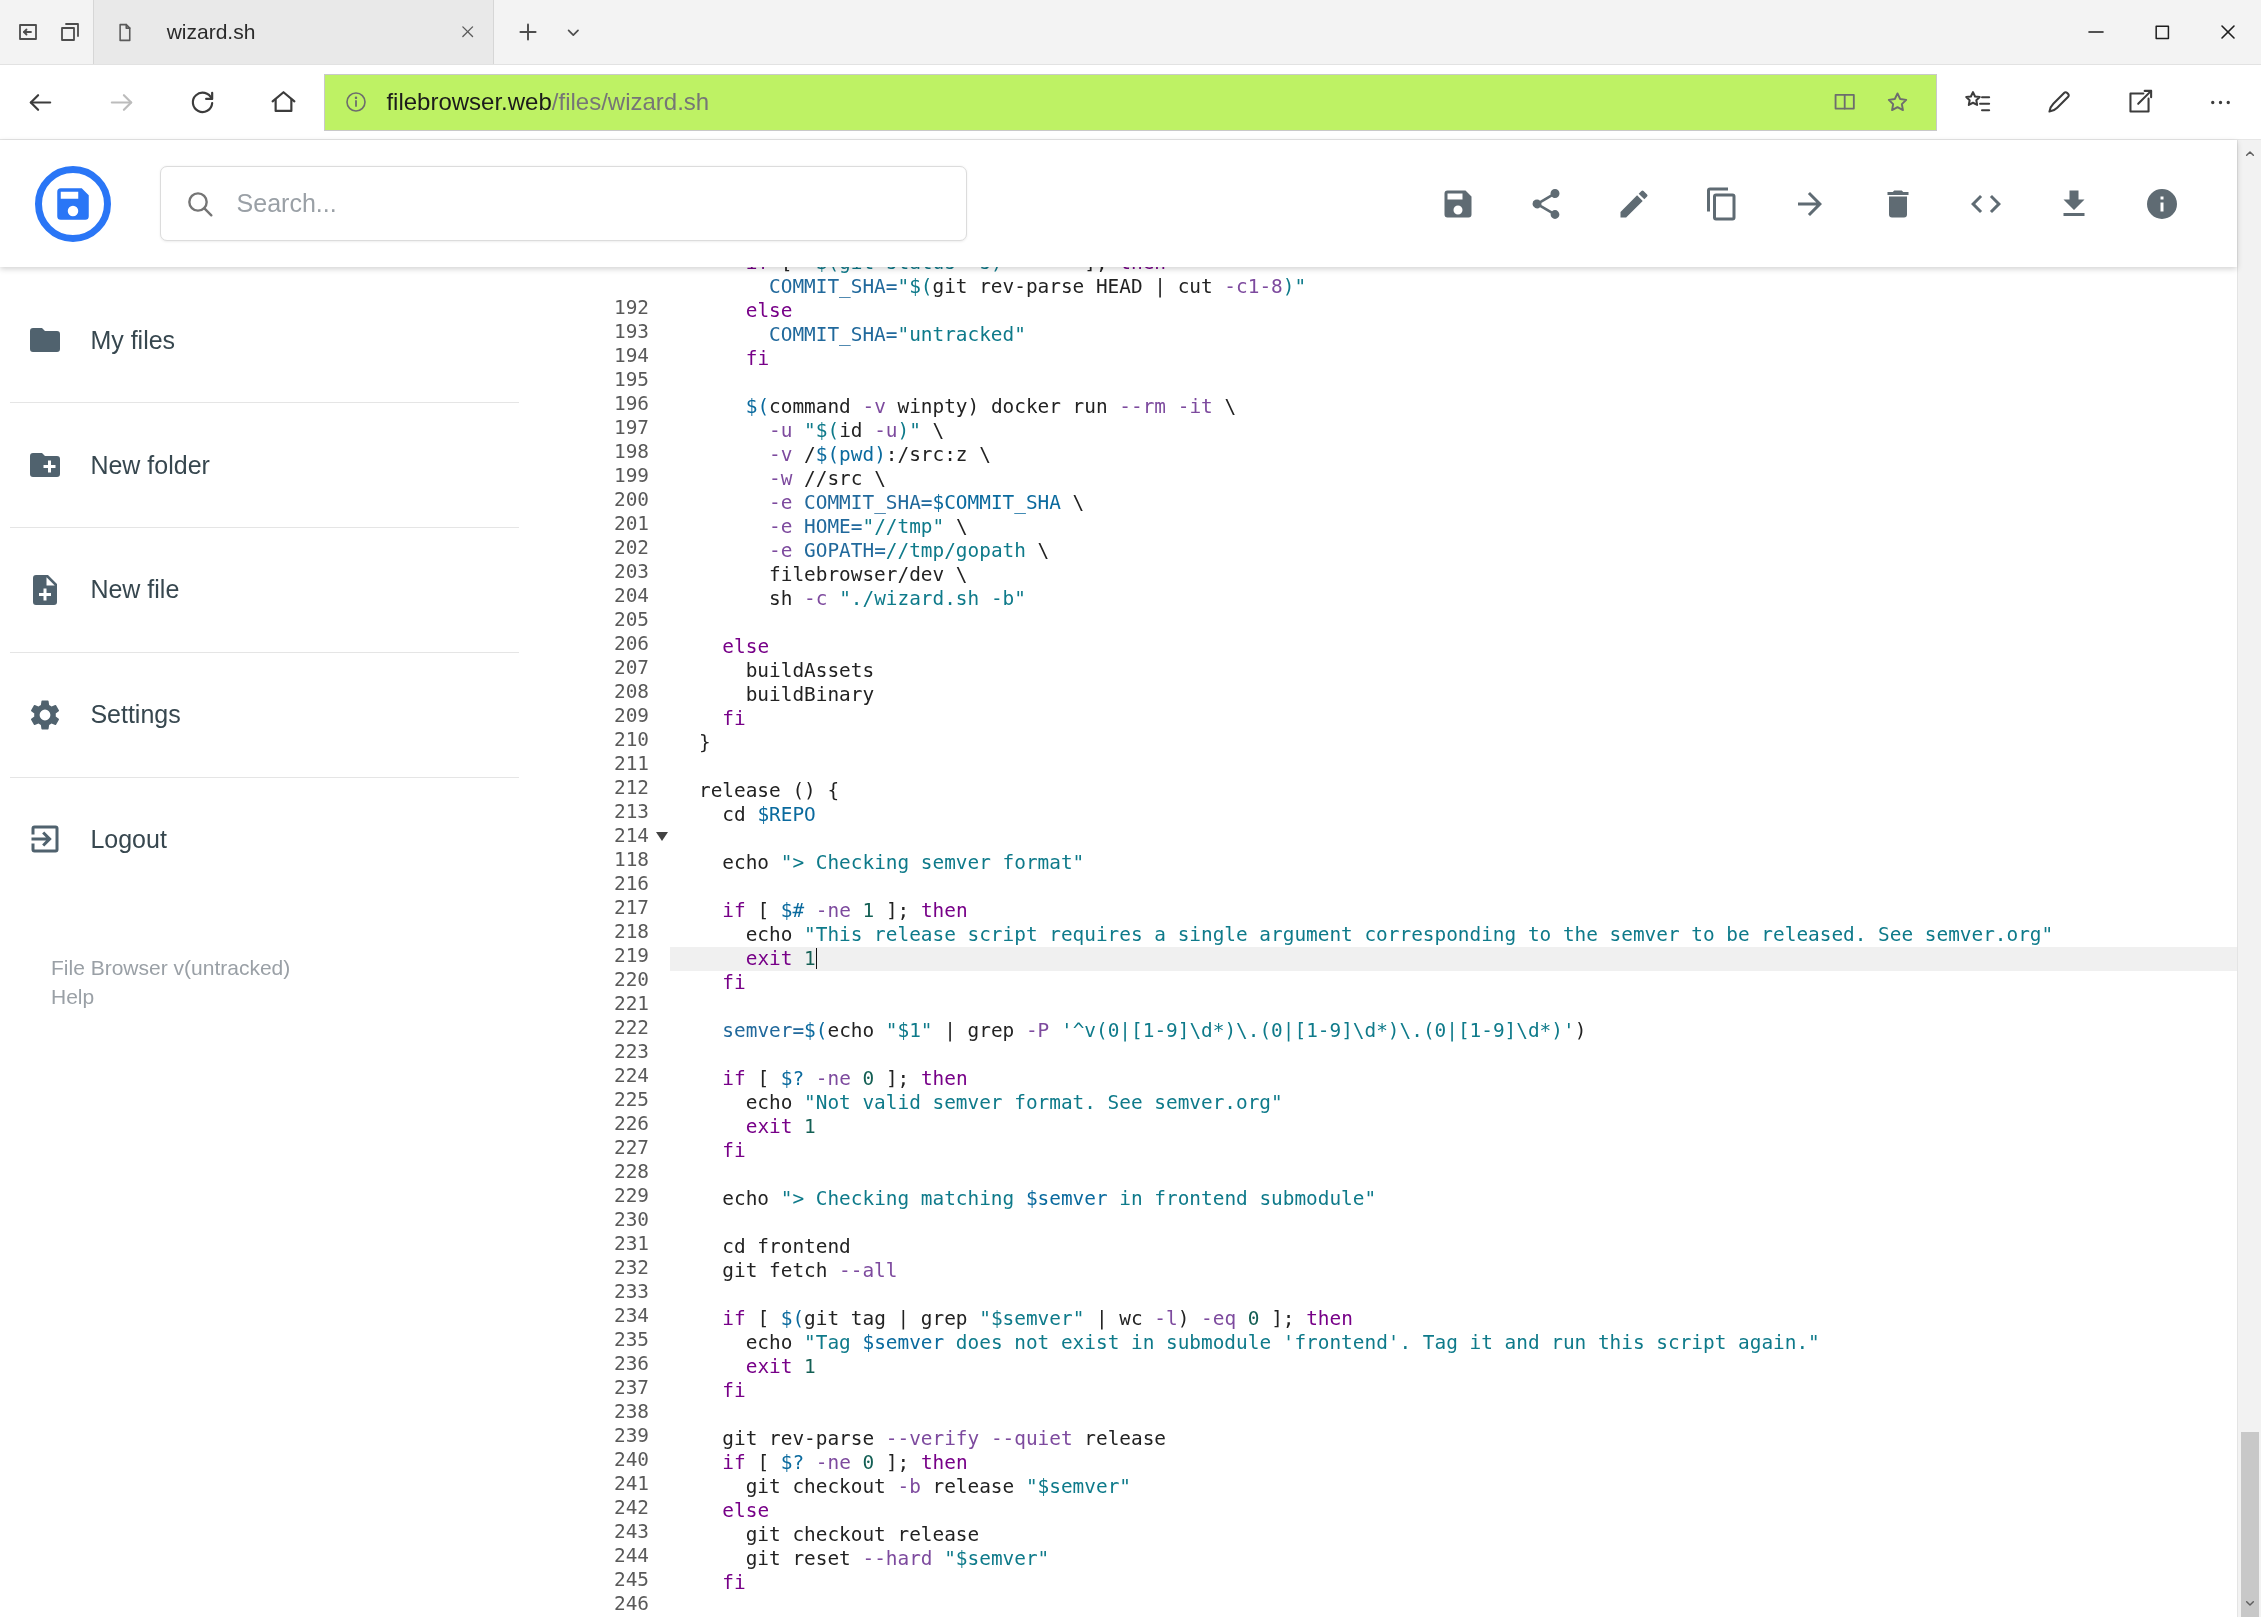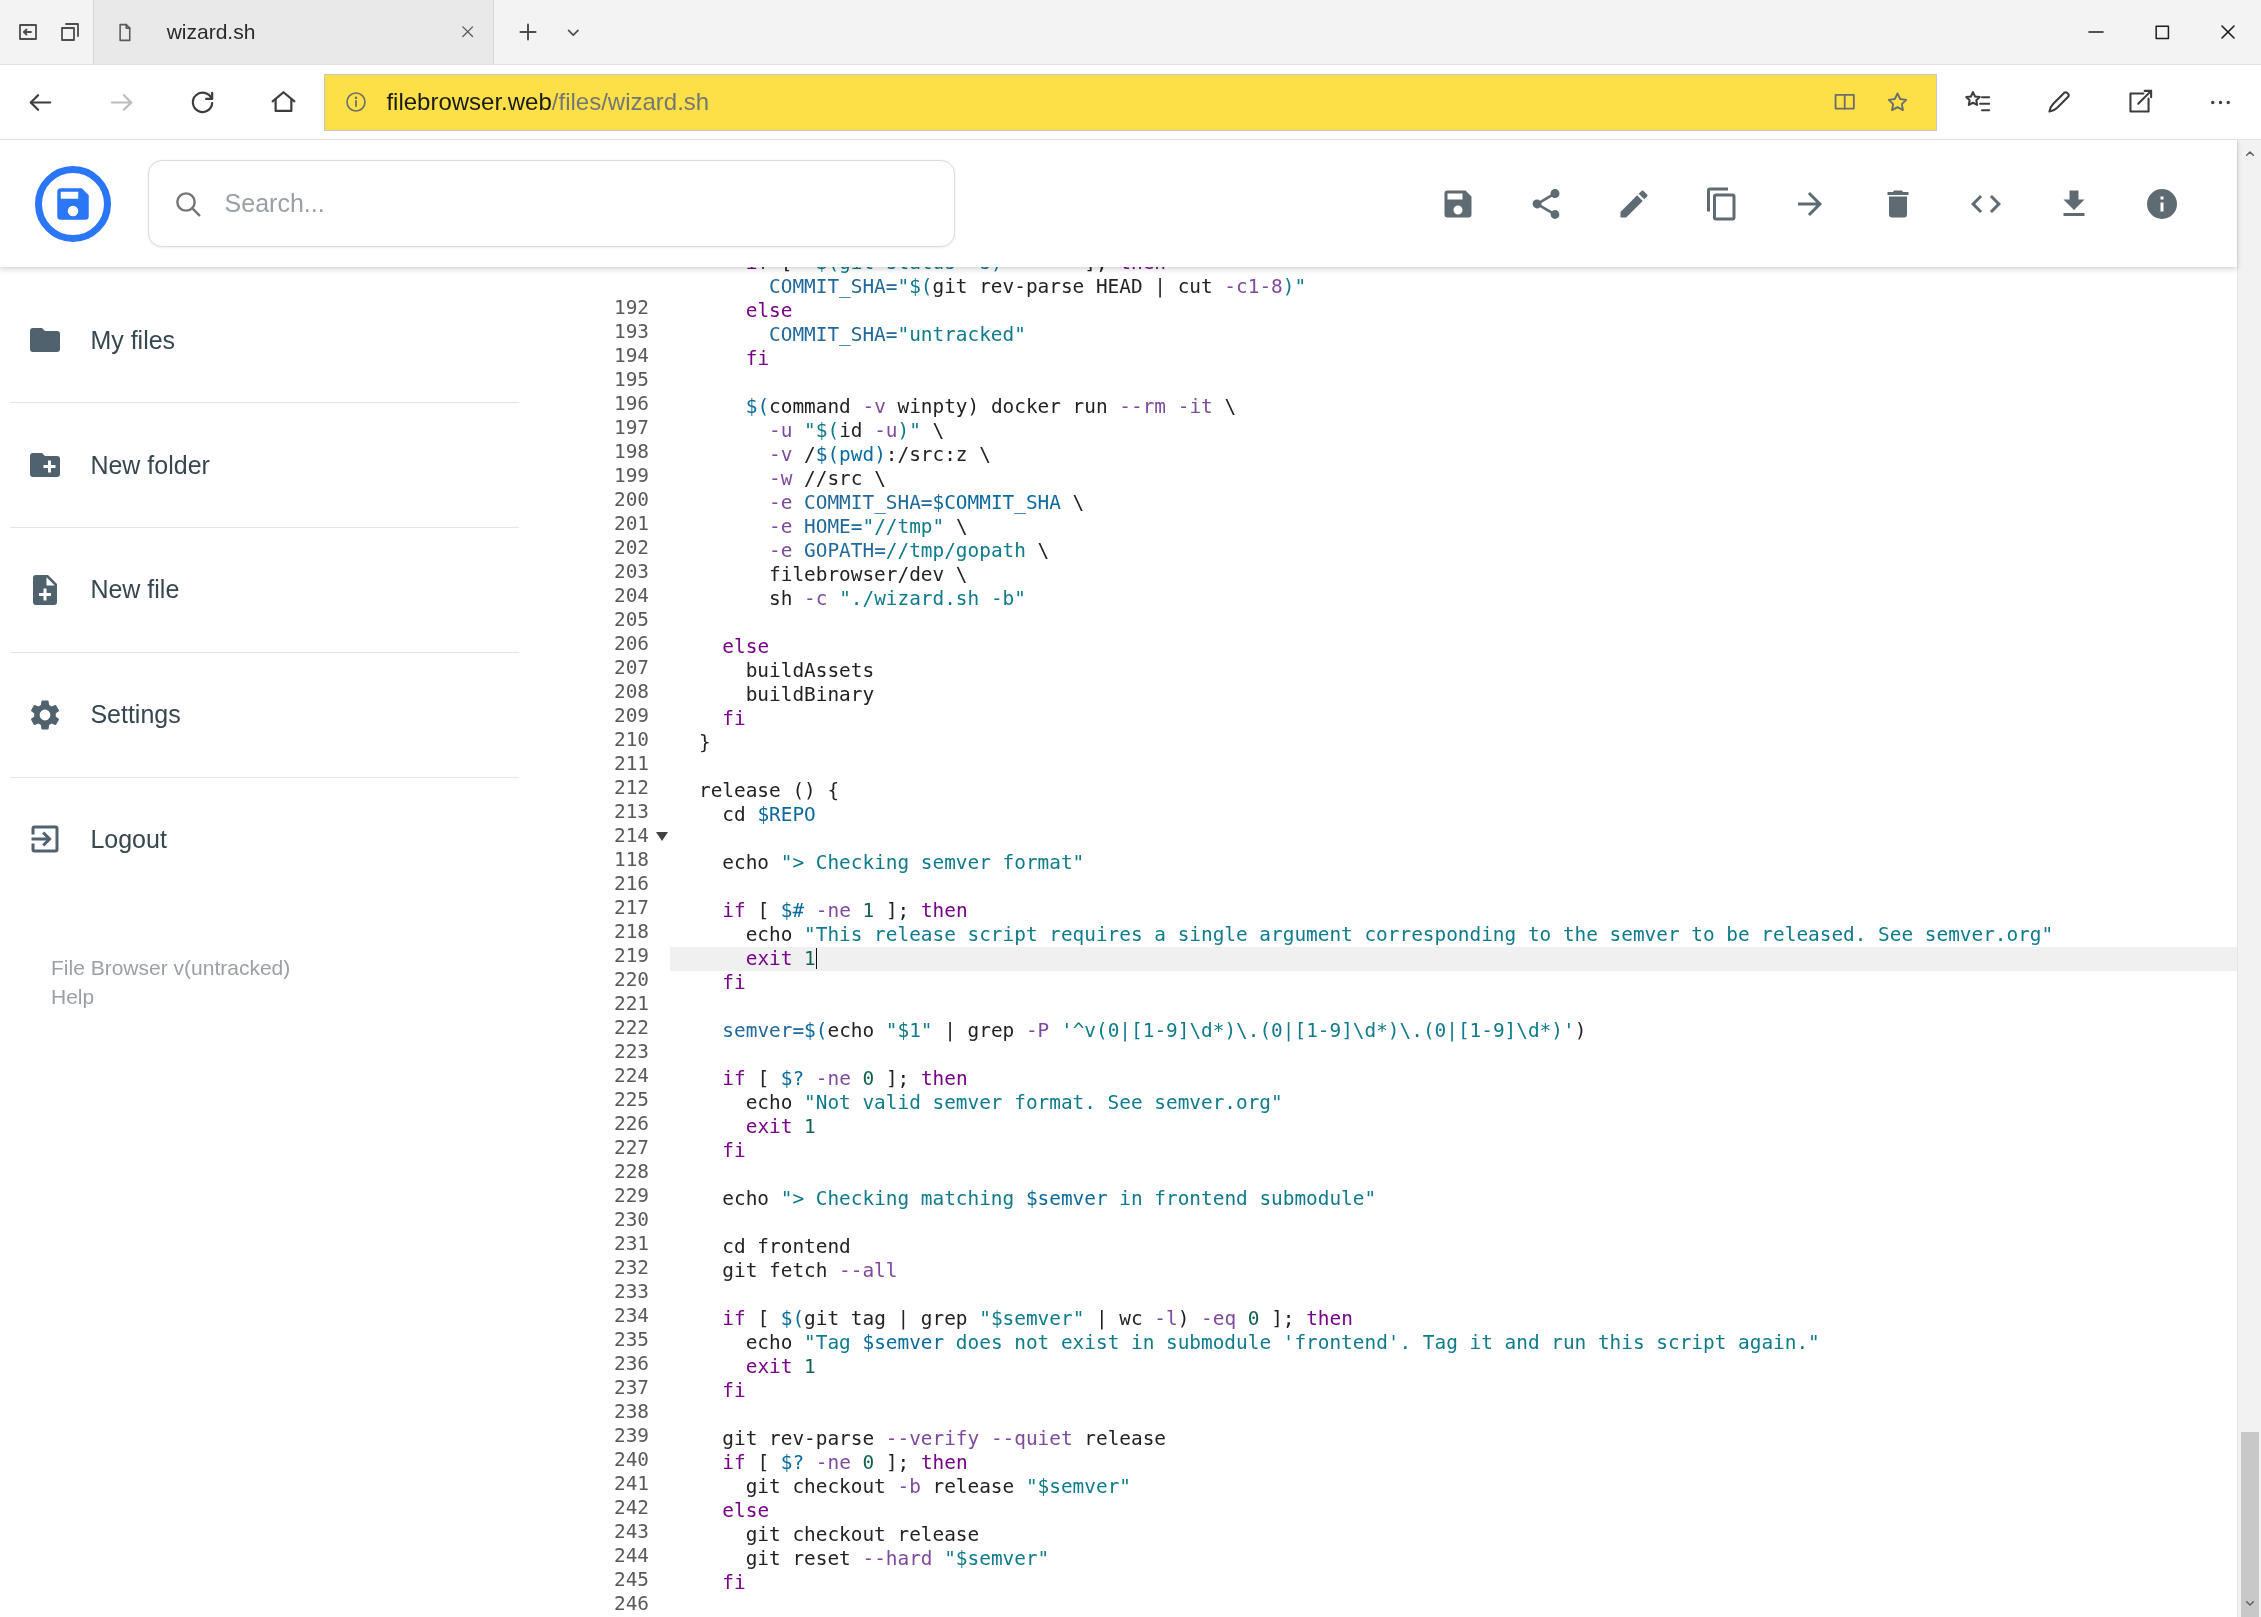--- a/index.html
+++ b/index.html
@@ -21,39 +21,39 @@
   .tab-close { margin-left:auto; color:#4c4c4c; }
   .after-tab { display:flex; align-items:center; gap:21px; padding-left:21px; color:#555; }
   .win-controls { margin-left:auto; display:flex; align-items:stretch; }
   .win-controls .chrome-btn { width:66px; color:#1e1e1e; }
 
   
   .navbar { height:75px; background:#fff; display:flex; align-items:center; border-bottom:0.8px solid #e6e6e6; }
   .nav-btn { width:81px; height:75px; background:none; border:none; cursor:pointer; color:#3c3c3c;
              display:flex; align-items:center; justify-content:center; }
   .nav-btn.disabled { color:#bcbcbc; }
-  .urlbox { flex:1; height:57px; background:#fde047; border:0.8px solid #c9c9c9;
+  .urlbox { flex:1; height:57px; background:#bef264; border:0.8px solid #c9c9c9;
             display:flex; align-items:center; padding:0 13px 0 19.4px;justify-content:flex-end; }
   .urlbox .ic { color:#6d6d6d; }
   .url-text { margin-left:18px; font-size:24px; white-space:nowrap; flex:1; }
   .url-text .host { color:#1b1b1b; }
   .url-text .path { color:#767676; }
   .url-btn { width:52px; height:52px; background:none; border:none; cursor:pointer; color:#4c4c4c;
              display:flex; align-items:center; justify-content:center; }
   .nav-right { display:flex; }
 
   
   .page { position:absolute; top:140px; left:0; width:2237px; bottom:0;
           display:flex; flex-direction:column; background:#fff; }
   .app-header { height:127px; flex-shrink:0; display:flex; align-items:center; padding-left:35px;
                 background:#fff; position:relative; z-index:5; box-shadow:0 2.4px 5.7px rgba(0,0,0,0.18); }
   .logo { width:76px; height:76px; border-radius:50%; border:7.3px solid var(--brand); background:#fff;
           display:flex; align-items:center; justify-content:center; color:var(--brand); margin-right:37px; flex-shrink:0; }
-  .searchbox { width:807px; height:87px; border:0.8px solid #dcdcdc; border-radius:14px; background:#fff;
-               box-shadow:0 0.8px 2.4px rgba(0,0,0,0.07); display:flex; align-items:center; padding:0 22.6px; }
+  .searchbox { width:807px; height:75px; border:0.8px solid #dcdcdc; border-radius:7px; background:#fff;
+               box-shadow:0 0.8px 2.4px rgba(0,0,0,0.07); display:flex; align-items:center; padding:0 22.6px;margin-left:12px; }
   .searchbox .ic { color:#757575; flex-shrink:0; }
   .searchbox input { border:none; outline:none; background:transparent; flex:1; margin-left:21px;
                      font-size:25px; color:#333; font-family:"Liberation Sans",sans-serif; }
   .searchbox input::placeholder { color:#9aa0a6; }
   .toolbar { margin-left:auto; display:flex; gap:52px; padding-right:57px; }
   .tool-btn { width:36px; height:36px; background:none; border:none; cursor:pointer; color:var(--icon-gray);
               display:flex; align-items:center; justify-content:center; }
 
   .content { flex:1; display:flex; overflow:hidden; }
 

